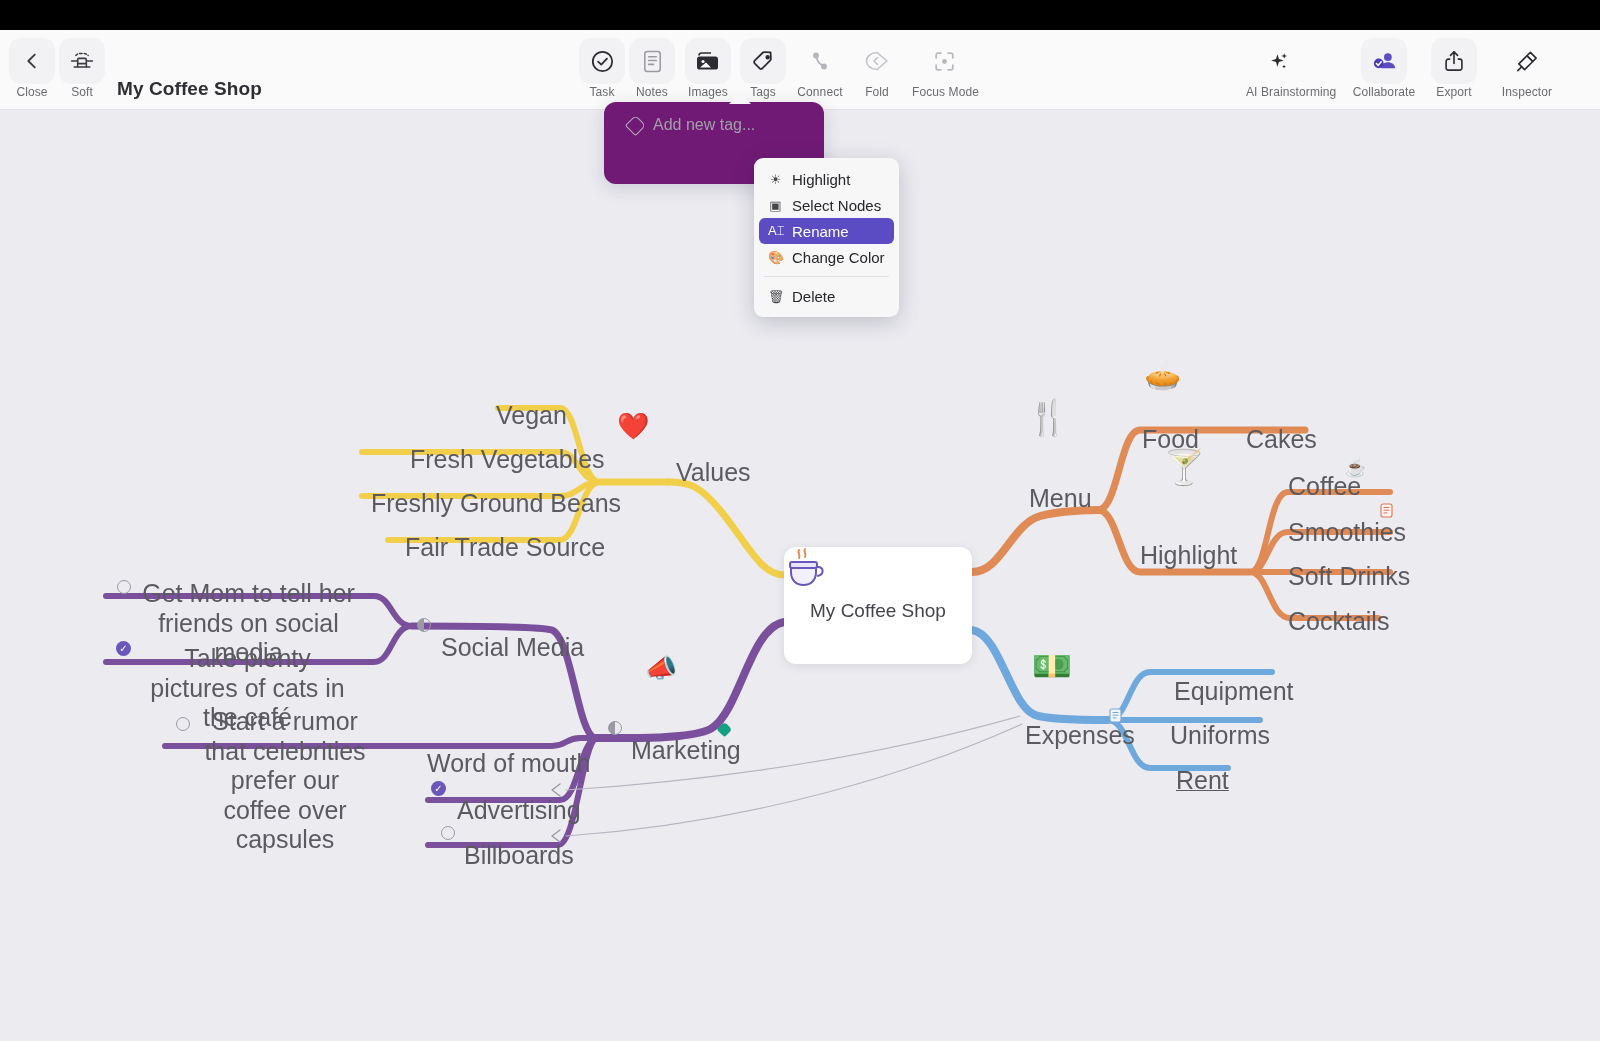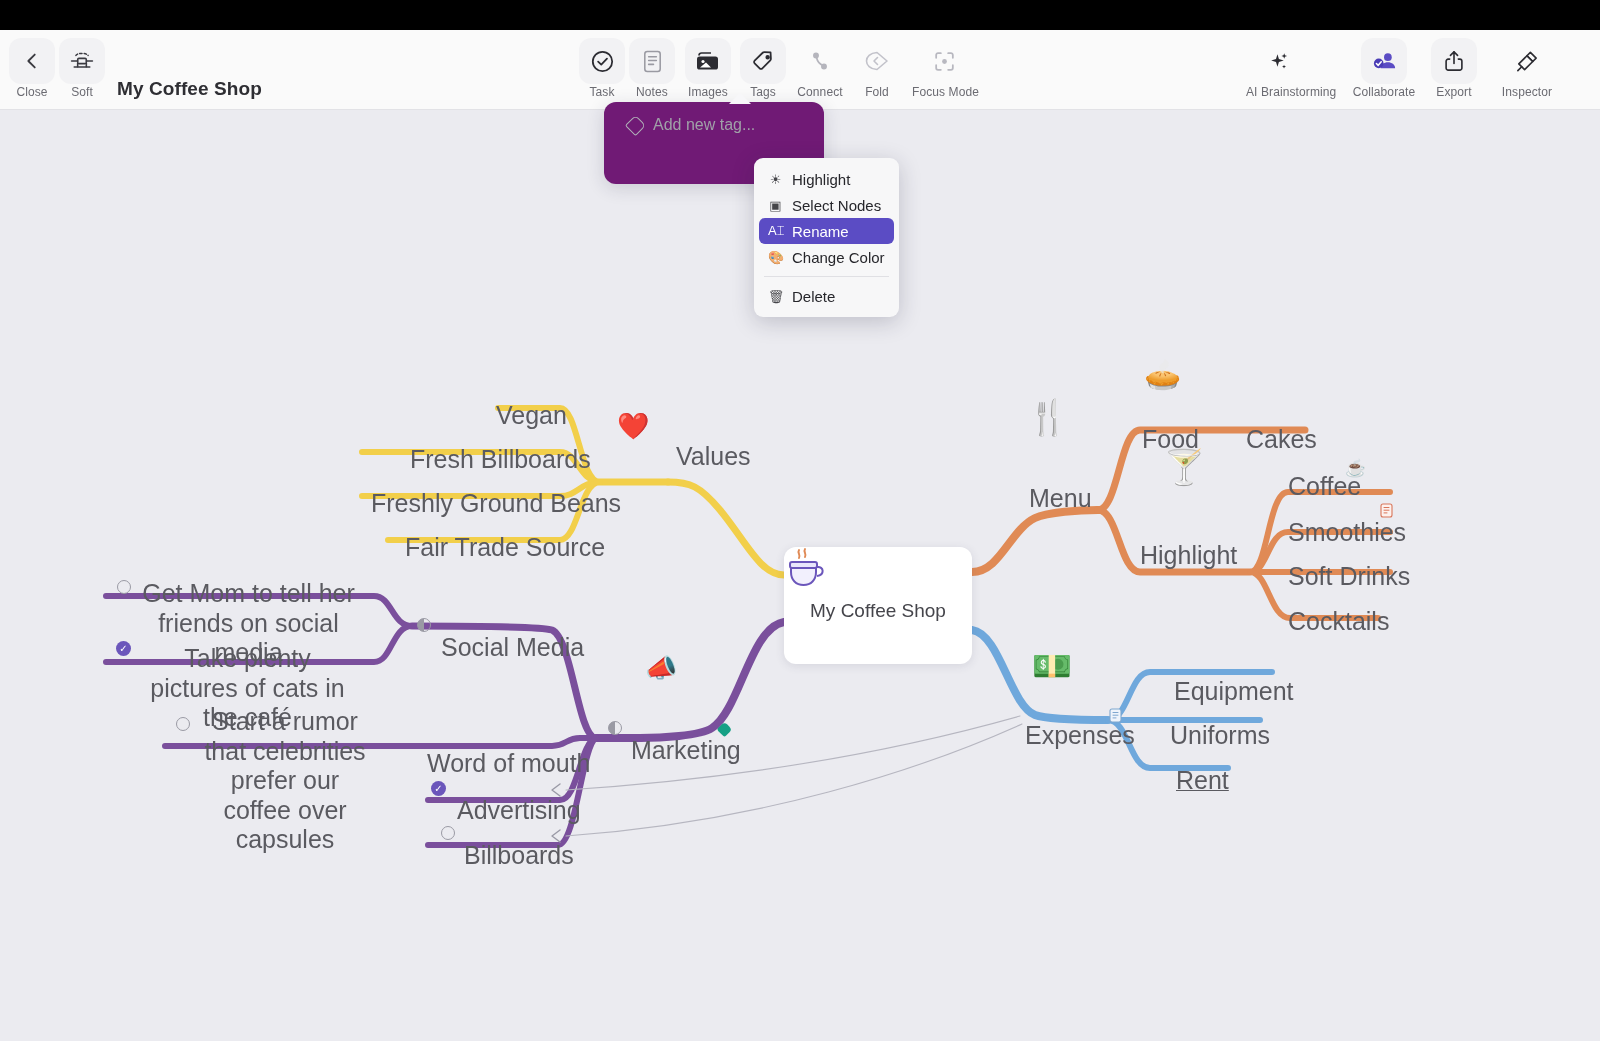--- a/index.html
+++ b/index.html
@@ -365,23 +365,23 @@
         <path d="M15 3 C13 6 17 8 15 11" stroke="#e08a55" stroke-width="2" stroke-linecap="round"></path>
         <path d="M21 2 C19 5 23 7 21 10" stroke="#e08a55" stroke-width="2" stroke-linecap="round"></path>
         <rect x="6" y="15" width="27" height="6" rx="2" fill="#e9e6fb" stroke="#6b56bb" stroke-width="2"></rect>
         <path d="M7 21 H32 V25 C32 33 27 38 19.5 38 C12 38 7 33 7 25 Z" fill="#f2f0fd" stroke="#6b56bb" stroke-width="2"></path>
         <path d="M33 20 C40 19 41 28 33 29" stroke="#6b56bb" stroke-width="2" fill="none"></path>
       </svg>
       <div class="ttl">My Coffee Shop</div>
     </div>
 
     <div class="emoji" style="left:617px; top:303px;">❤️</div>
-    <div class="node" style="left:676px; top:313px;">Values</div>
+    <div class="node" style="left:676px; top:329px;">Values</div>
     <div class="node" style="left:496px; top:272px;">Vegan</div>
-    <div class="node" style="left:410px; top:316px;">Fresh Billboards</div>
+    <div class="node" style="left:410px; top:316px;">Fresh Vegetables</div>
     <div class="node" style="left:371px; top:360px;">Freshly Ground Beans</div>
     <div class="node" style="left:405px; top:404px;">Fair Trade Source</div>
 
     <div class="emoji" style="left:645px; top:545px;">📣</div>
     <div class="mark" style="left:608px; top:611px;">
         <div class="half"></div>
       </div>
     <div class="node" style="left:631px; top:607px;">Marketing</div>
     <div class="greentag" style="left:719px; top:614px;"></div>
 

